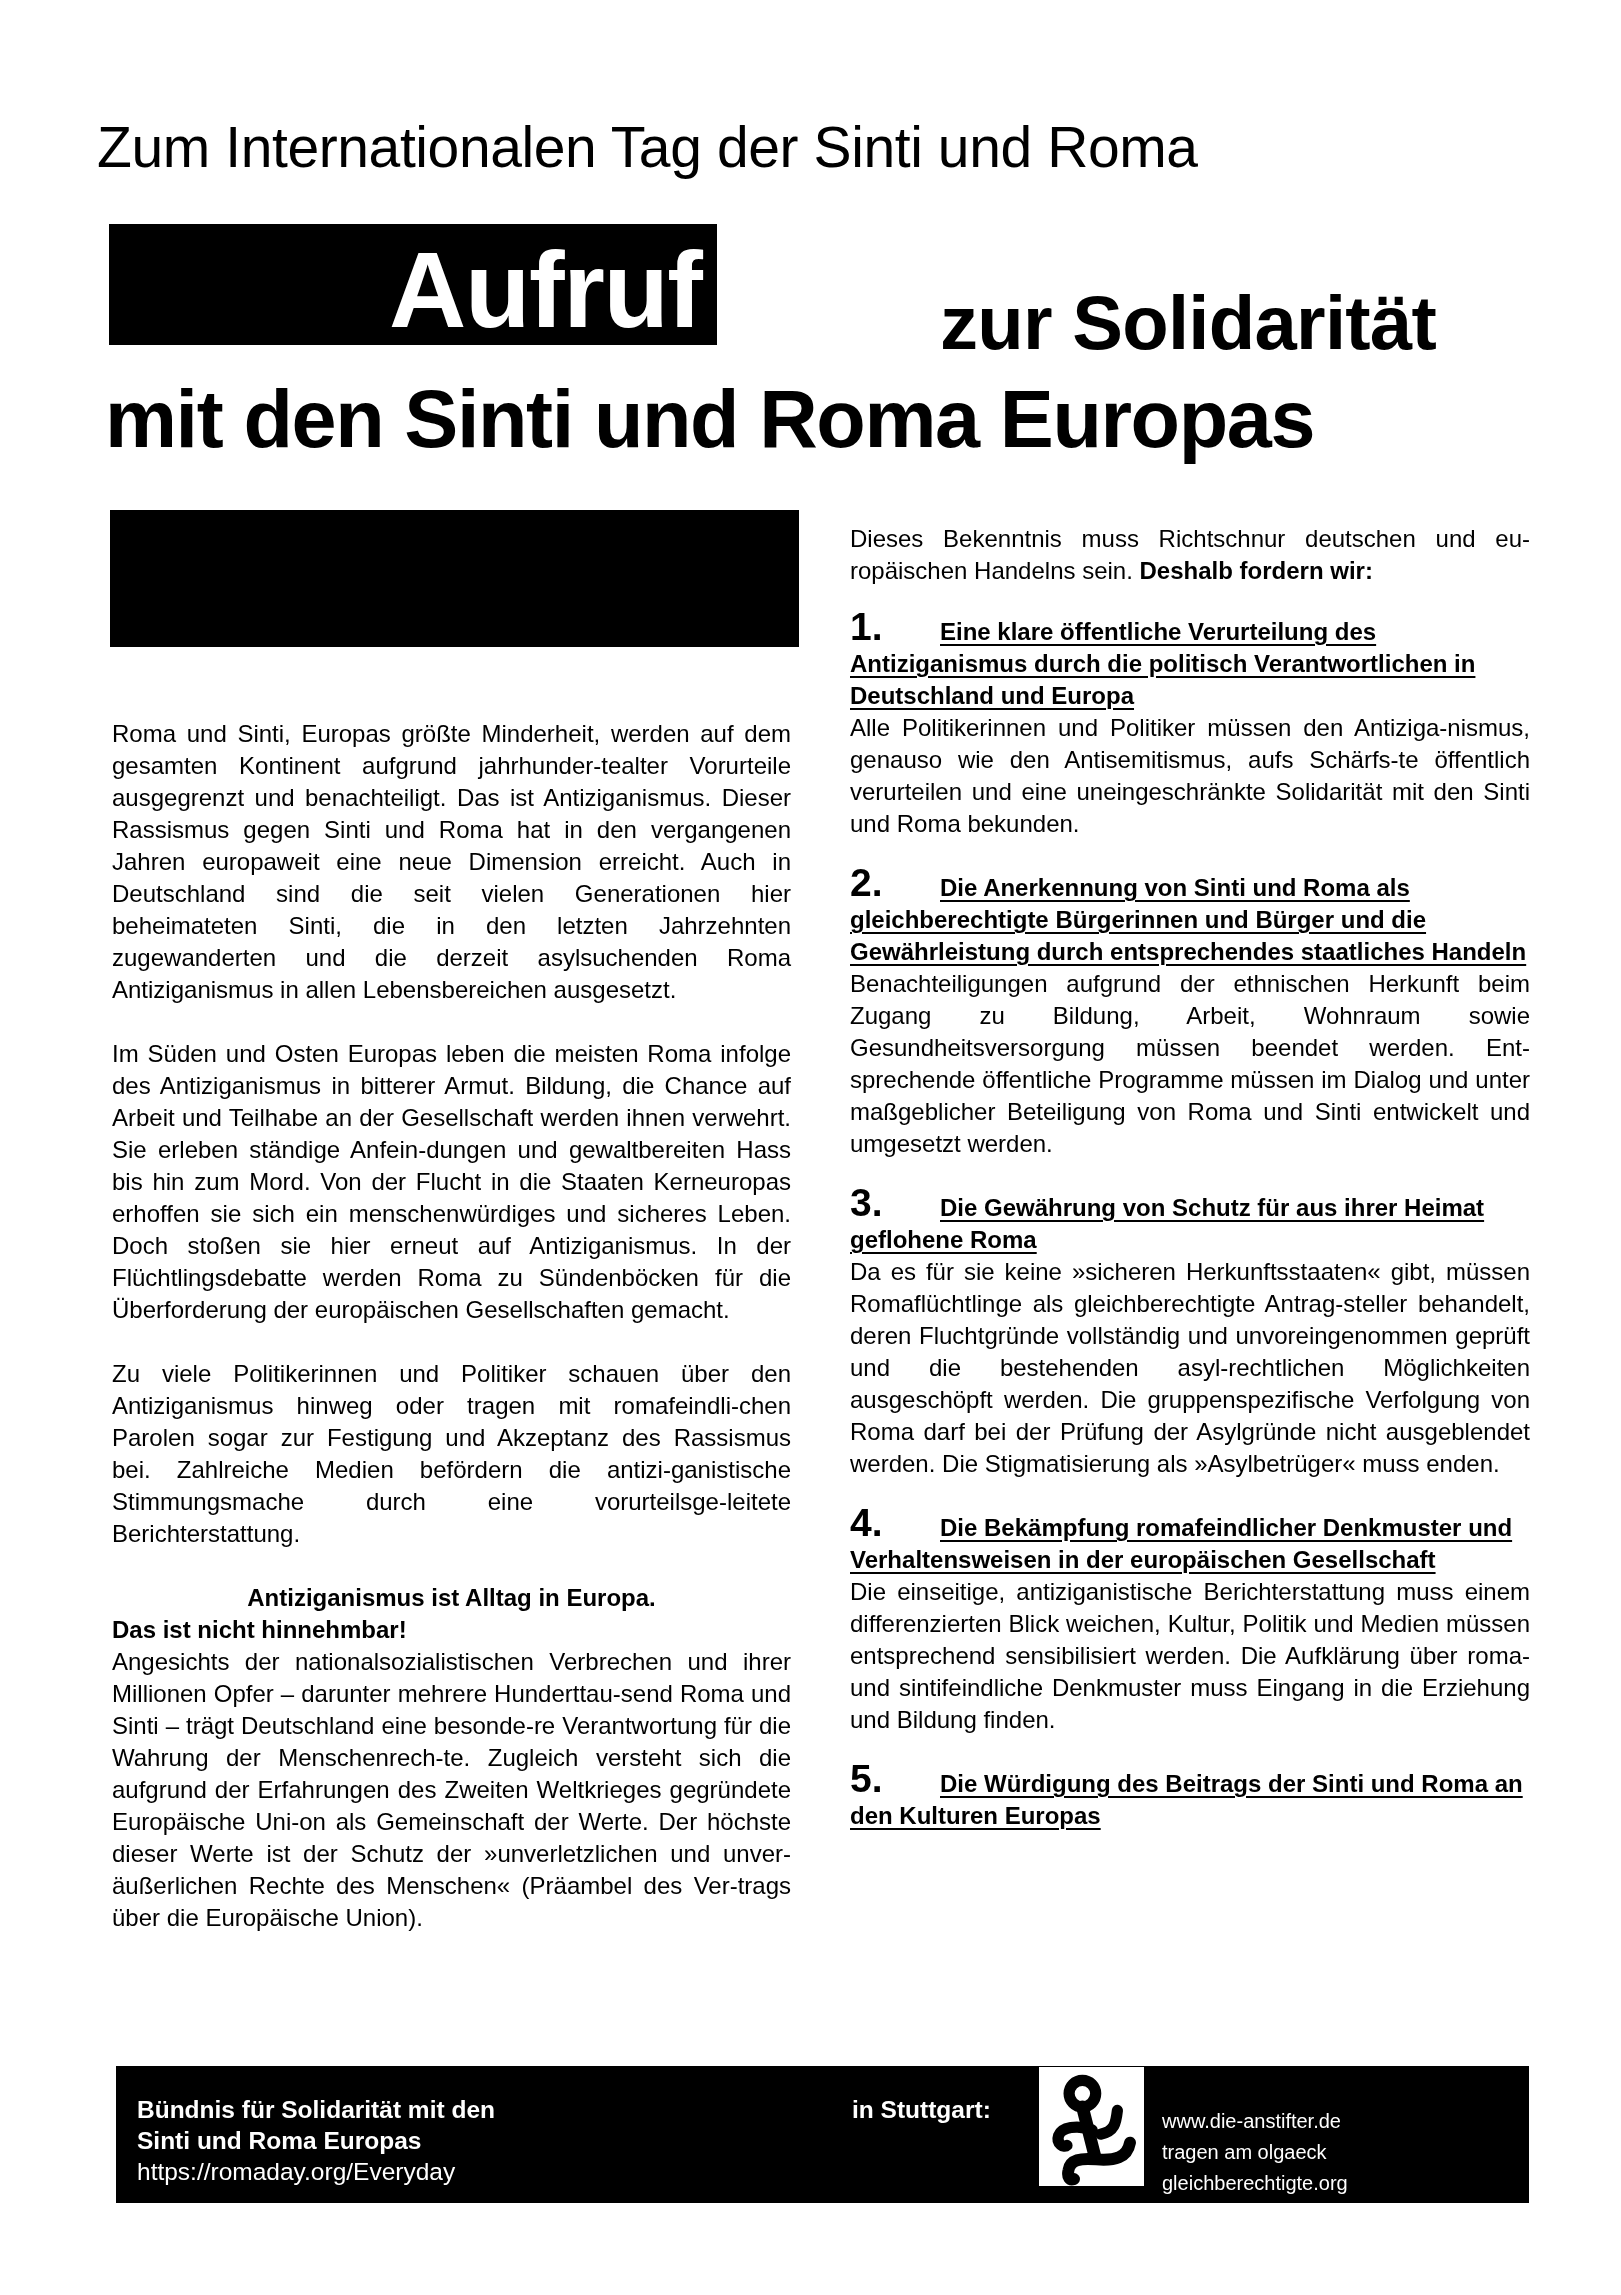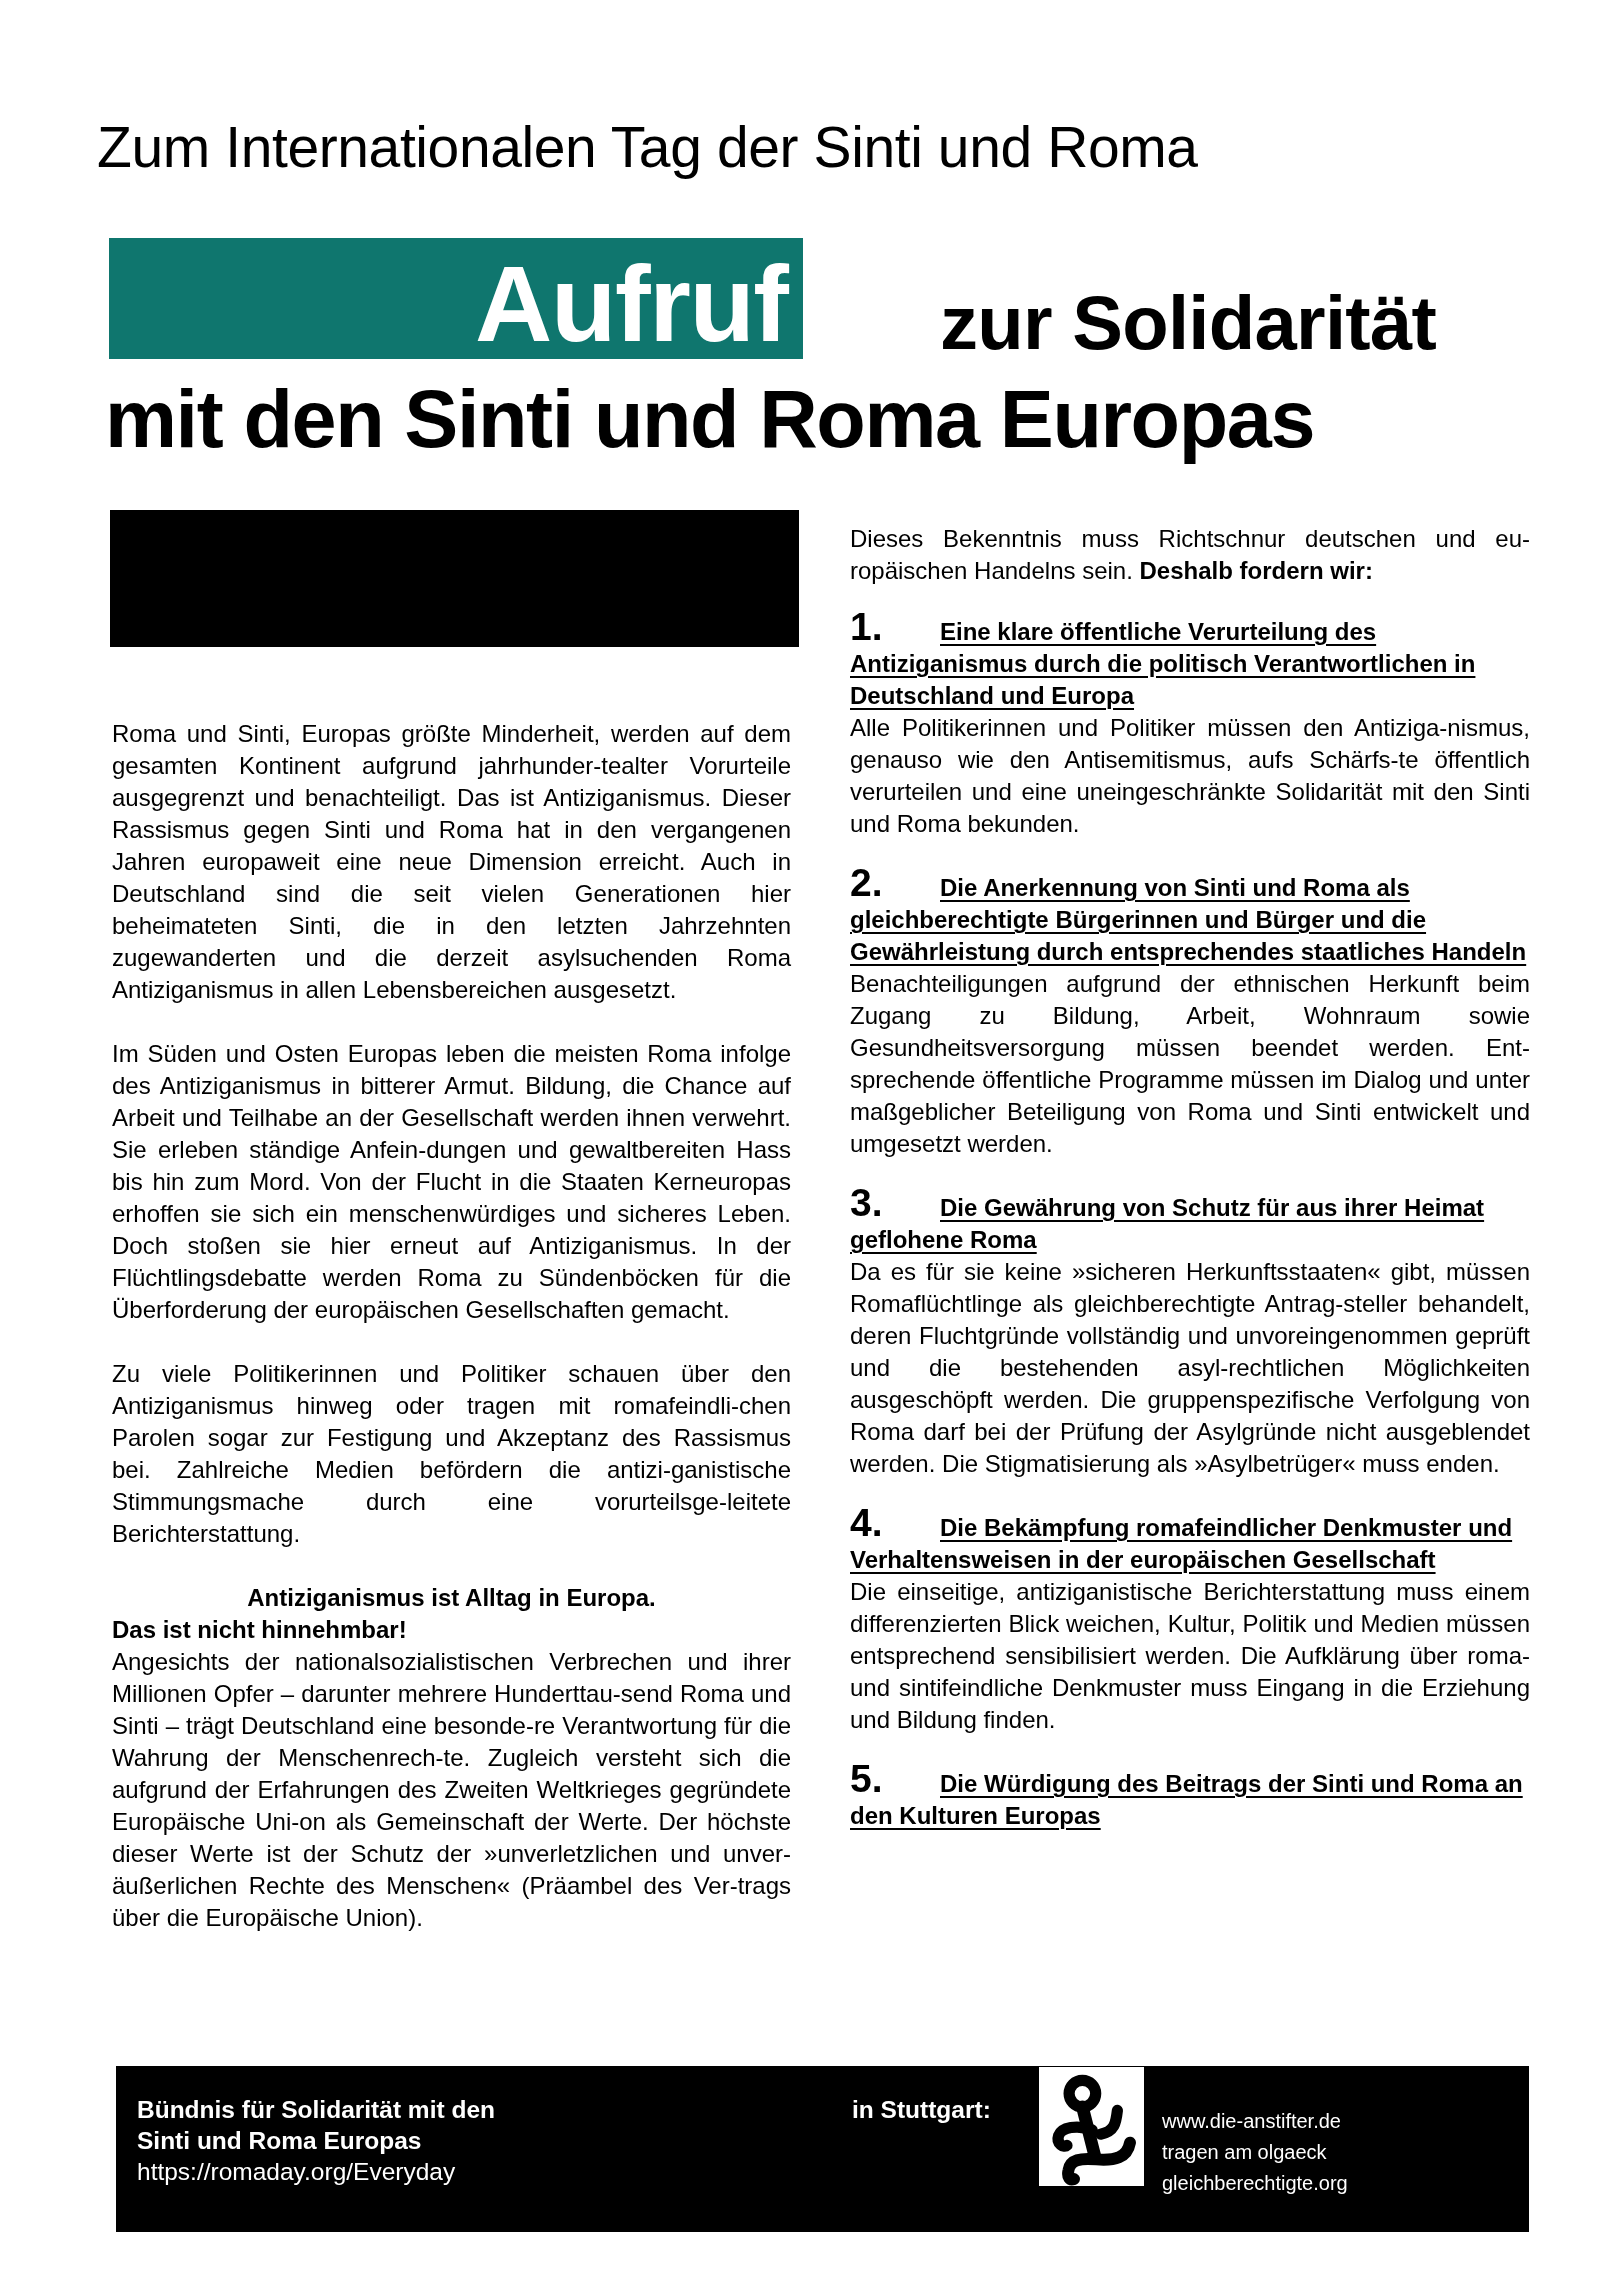--- a/index.html
+++ b/index.html
@@ -8,21 +8,21 @@
     font-family: "DejaVu Sans Condensed", "DejaVu Sans", sans-serif;
     color: #000;
   }
   .abs { position: absolute; }
   .top-line {
     left: 97px; top: 112px; width: 1430px;
     font-size: 57px; line-height: 70px; white-space: nowrap;
     font-family: "Liberation Sans", sans-serif; letter-spacing: -0.4px;
   }
   .aufruf-box {
-    left: 109px; top: 238px; width: 694px; height: 121px; background: #0f766e;
+    left: 109px; top: 224px; width: 608px; height: 121px; background: #000000;
   }
   .aufruf-text {
     position: absolute; right: 15.4px; bottom: -5.6px;
     color: #fff; font-weight: bold; font-size: 107px; line-height: 121px;
     font-family: "Liberation Sans", sans-serif; letter-spacing: -1.4px;
   }
   .headline-right {
     left: 841px; top: 277px; width: 694px;
     font-size: 76px; font-weight: bold; line-height: 91px; white-space: nowrap;
     font-family: "Liberation Sans", sans-serif; letter-spacing: -0.7px; text-align: center;
@@ -49,21 +49,21 @@
   .demand-title {
     font-weight: bold; text-decoration: underline; text-decoration-thickness: 2.1px;
     text-underline-offset: 3.5px; text-align: left;
   }
   .demand-num {
     display: inline-block; font-size: 39px; font-weight: bold; width: 90px;
     line-height: 32px; vertical-align: baseline; text-decoration: none;
   }
   .intro { margin-bottom: 24px; }
   .footer {
-    left: 116px; top: 2066px; width: 1413px; height: 166px; background: #000;
+    left: 116px; top: 2066px; width: 1413px; height: 137px; background: #000;
     color: #fff; font-family: "Liberation Sans", sans-serif;
   }
   .footer-left { position: absolute; left: 21px; top: 28px; font-size: 24.5px; line-height: 31px; }
   .footer-stuttgart { position: absolute; left: 736px; top: 28px; font-size: 24.5px; line-height: 31px; font-weight: bold; }
   .logo-box { position: absolute; left: 923px; top: 1.4px; width: 105px; height: 119px; background: #fff; }
   .footer-right { position: absolute; left: 1046px; top: 40px; font-size: 20px; line-height: 31px; font-weight: normal; }
 </style>
 </head>
 <body>
 

